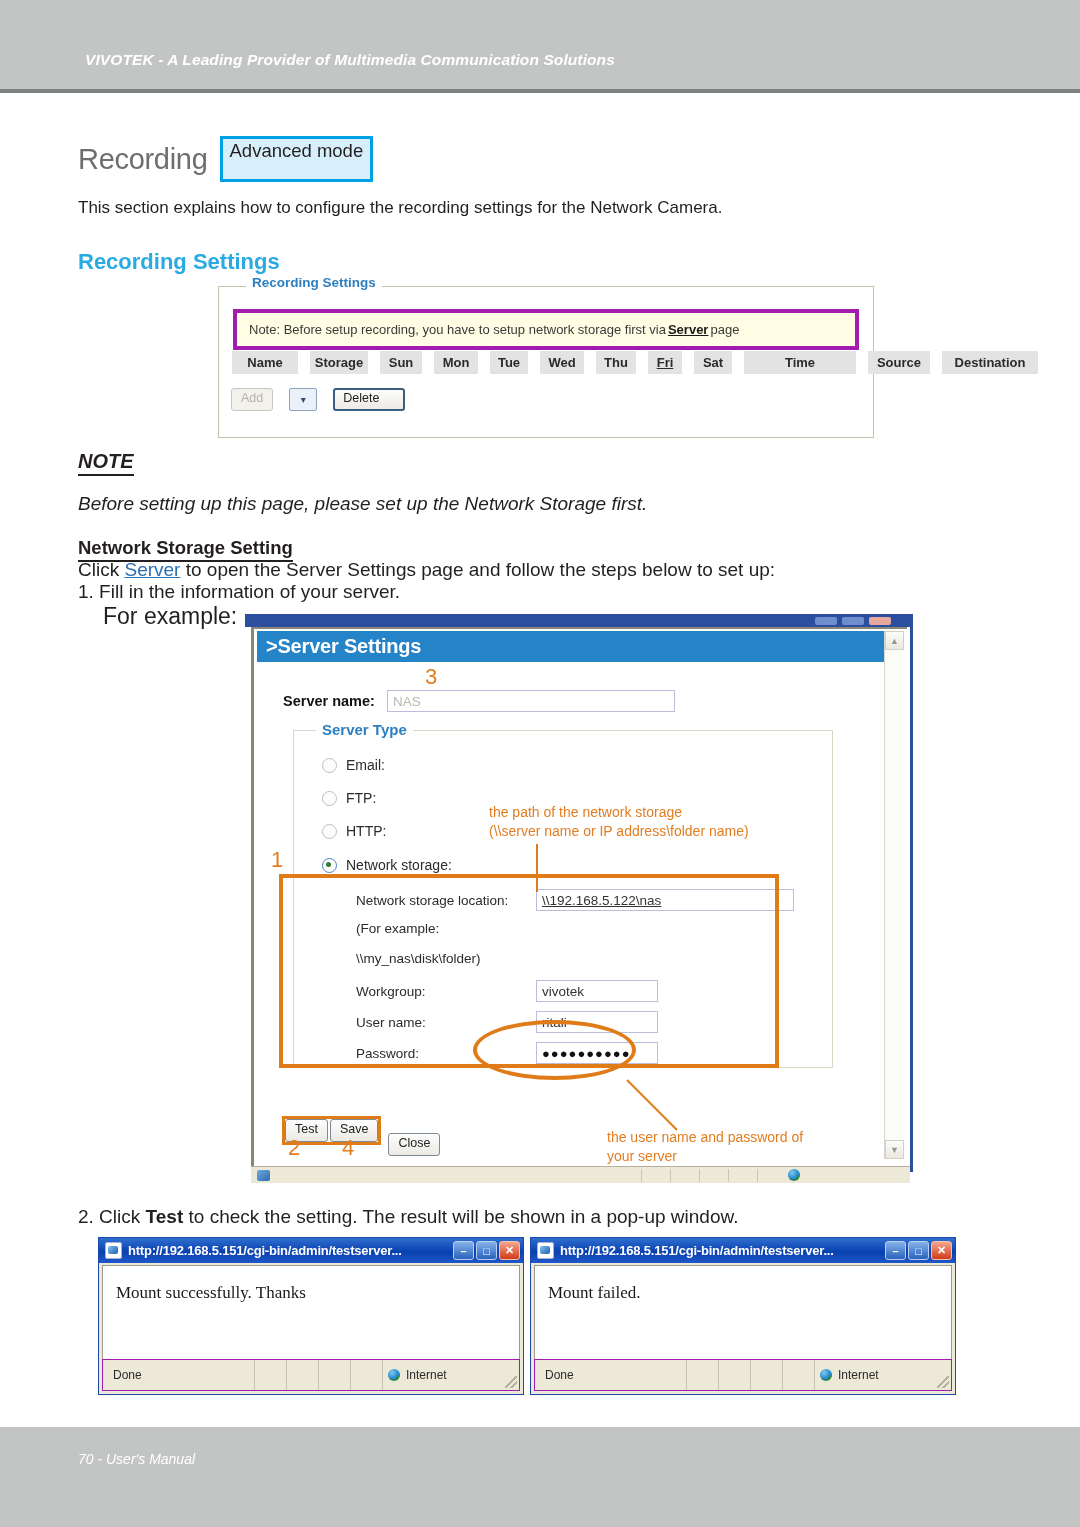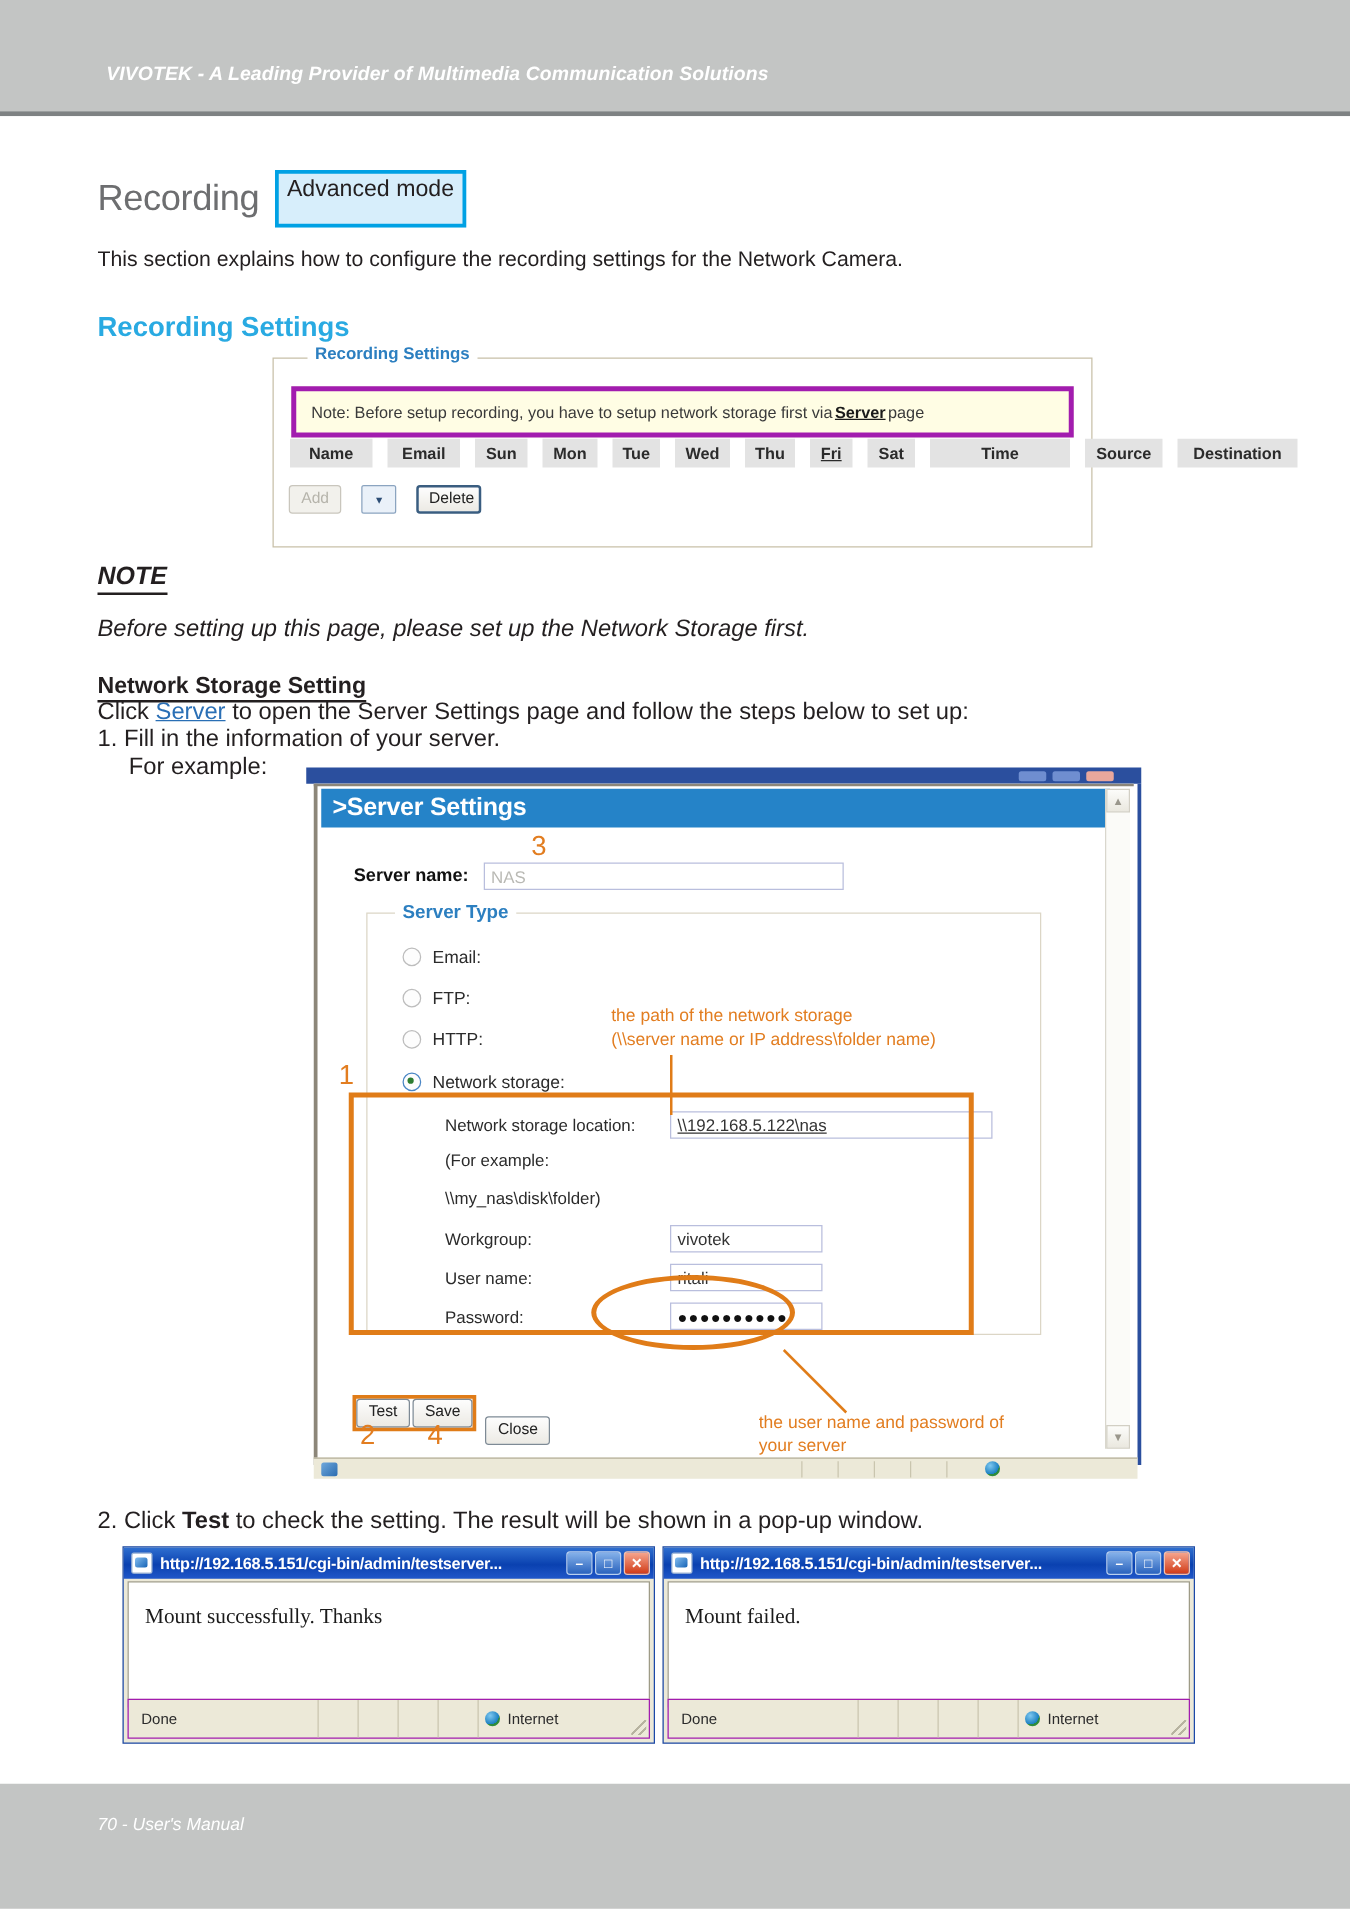--- a/index.html
+++ b/index.html
@@ -183,21 +183,21 @@
     line-height: 1.1;
     white-space: nowrap;
   }
   .btn-win.disabled {
     color: #b6b4ab;
     border-color: #c9c6bd;
     background: #f2f1ec;
   }
   .btn-win.strong {
     border: 2px solid #3a5d80;
-    padding: 2px 4px 3px 8px;
+    padding: 2px 24px 3px 8px;
   }
   .mini-select {
     width: 26px;
     height: 21px;
     border: 1px solid #8ba4c0;
     background: #eaf1f9;
     border-radius: 2px;
     display: flex;
     align-items: center;
     justify-content: center;
@@ -256,21 +256,21 @@
     left: 78px;
     top: 581px;
     font-size: 19px;
     color: #231f20;
     white-space: nowrap;
   }
   .nss-line3 {
     position: absolute;
     left: 103px;
     top: 603px;
-    font-size: 19px;
+    font-size: 23px;
     color: #231f20;
     white-space: nowrap;
   }
 
   
   .ss-window {
     position: absolute;
     left: 245px;
     top: 614px;
     width: 668px;
@@ -713,21 +713,21 @@
   <div class="rec-legend">Recording Settings</div>
 
   <div class="rec-note">
     <span>Note: Before setup recording, you have to setup network storage first via</span>
     <a href="#">Server</a>
     <span>page</span>
   </div>
 
   <div class="rec-table" id="rec-table">
       <div class="rec-th" style="width: 66px;">Name</div>
-      <div class="rec-th" style="width: 58px;">Email</div>
+      <div class="rec-th" style="width: 58px;">Storage</div>
       <div class="rec-th" style="width: 42px;">Sun</div>
       <div class="rec-th" style="width: 44px;">Mon</div>
       <div class="rec-th" style="width: 38px;">Tue</div>
       <div class="rec-th" style="width: 44px;">Wed</div>
       <div class="rec-th" style="width: 40px;">Thu</div>
       <div class="rec-th" style="width: 34px; text-decoration: underline;">Fri</div>
       <div class="rec-th" style="width: 38px;">Sat</div>
       <div class="rec-th" style="width: 112px;">Time</div>
       <div class="rec-th" style="width: 62px;">Source</div>
       <div class="rec-th" style="width: 96px;">Destination</div>

